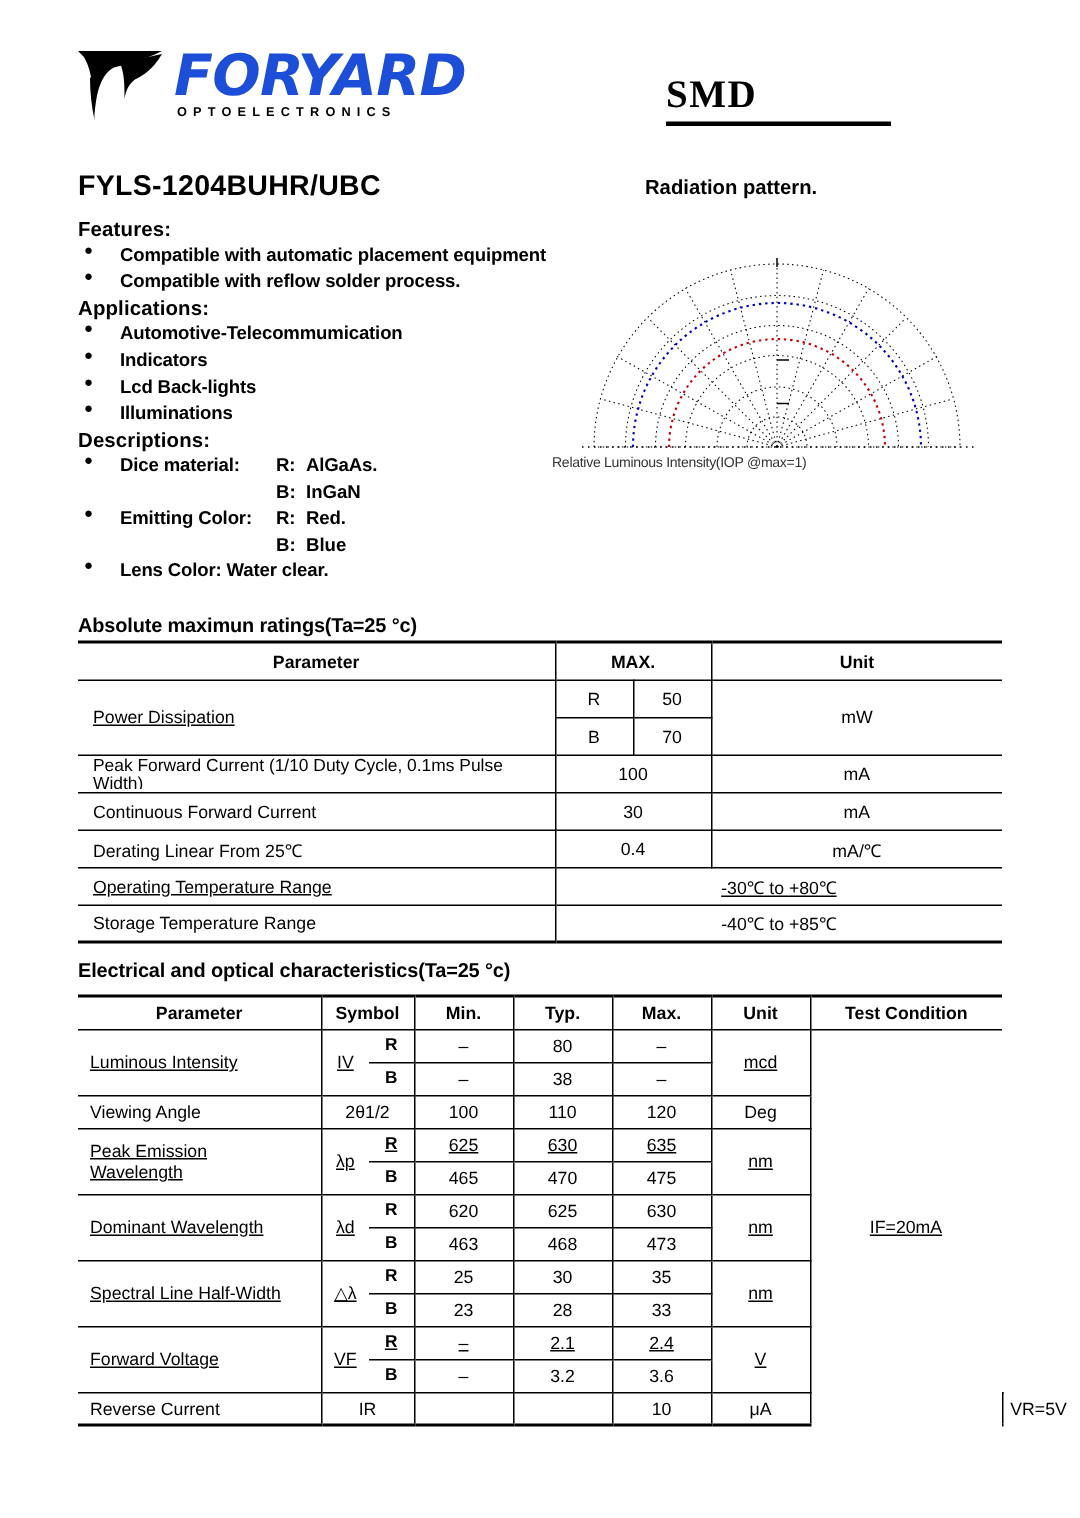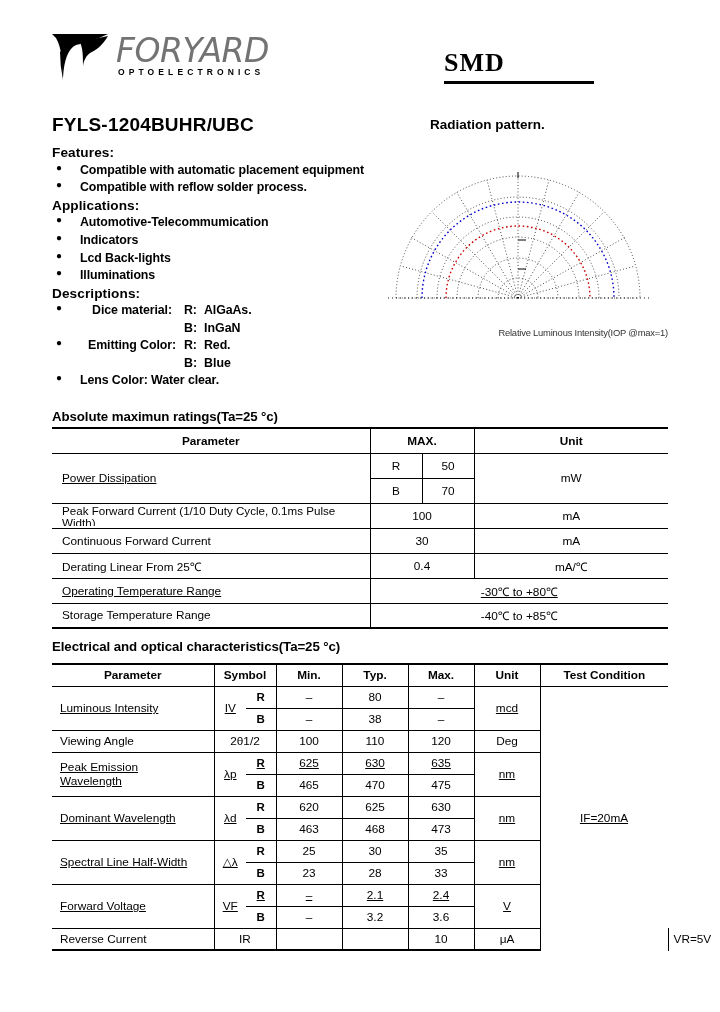--- a/index.html
+++ b/index.html
@@ -30,25 +30,25 @@
   }
   .logo-wrap {
     position: absolute;
     left: 0; top: 0;
     display: flex; align-items: center;
   }
   .logo-mark { width: 62px; height: 58px; display: block; }
   .logo-text { margin-left: 4px; line-height: 1; }
   .logo-name {
     font-family: "DejaVu Sans", sans-serif;
-    font-weight: normal;
+    font-weight: bold;
     font-style: italic;
-    font-size: 33px;
+    font-size: 38px;
     letter-spacing: -0.5px;
-    color: #737373;
+    color: #1d4ed8;
     display: block;
   }
   .logo-sub {
     font-family: "Liberation Sans", sans-serif;
     font-size: 8.5px;
     font-weight: bold;
     letter-spacing: 4.1px;
     color: #000;
     display: block;
     margin-top: 1px;
@@ -105,46 +105,45 @@
     font-weight: bold;
     letter-spacing: -0.1px;
   }
   ul.bullets li::before {
     content: "\25CF";
     position: absolute;
     left: 4px; top: -1px;
     font-size: 10px;
   }
   .kv { display: inline-block; }
-  .kv .k { display: inline-block; min-width: 104px; text-align: center; }
+  .kv .k { display: inline-block; min-width: 104px; }
   .kv .code { display: inline-block; min-width: 20px; font-weight: bold; }
   .sub-line {
     padding-left: 132px;
     margin: 3px 0 5px 0;
     font-size: 12.4px;
     font-weight: bold;
   }
   .sub-line .code { display: inline-block; min-width: 20px; }
 
   
   .rad-box {
     position: absolute;
     left: 368px; top: 150px;
     width: 300px; height: 178px;
   }
   .rad-plot { position: absolute; left: 0; top: 0; width: 300px; height: 160px; }
   .rad-caption {
     position: absolute;
     left: 0; top: 152px;
     width: 300px;
-    text-align: right;
+    text-align: left;
     font-size: 9.4px;
     color: #333;
     letter-spacing: -0.2px;
-    margin-top: 25px;
   }
 
   
   .tbl-heading {
     font-size: 13.3px;
     font-weight: bold;
     letter-spacing: -0.1px;
     margin: 0;
   }
   #abs-heading { position: absolute; left: 52px; top: 409px; }

